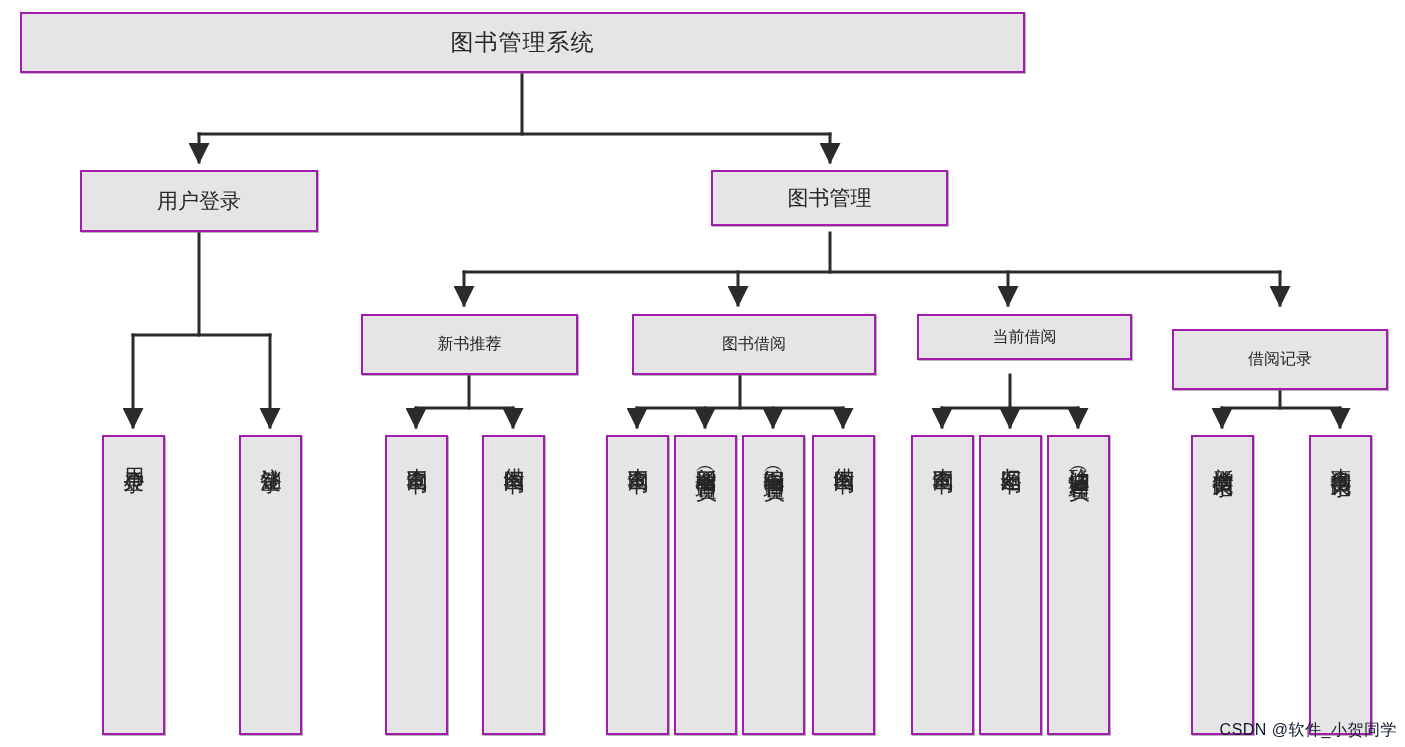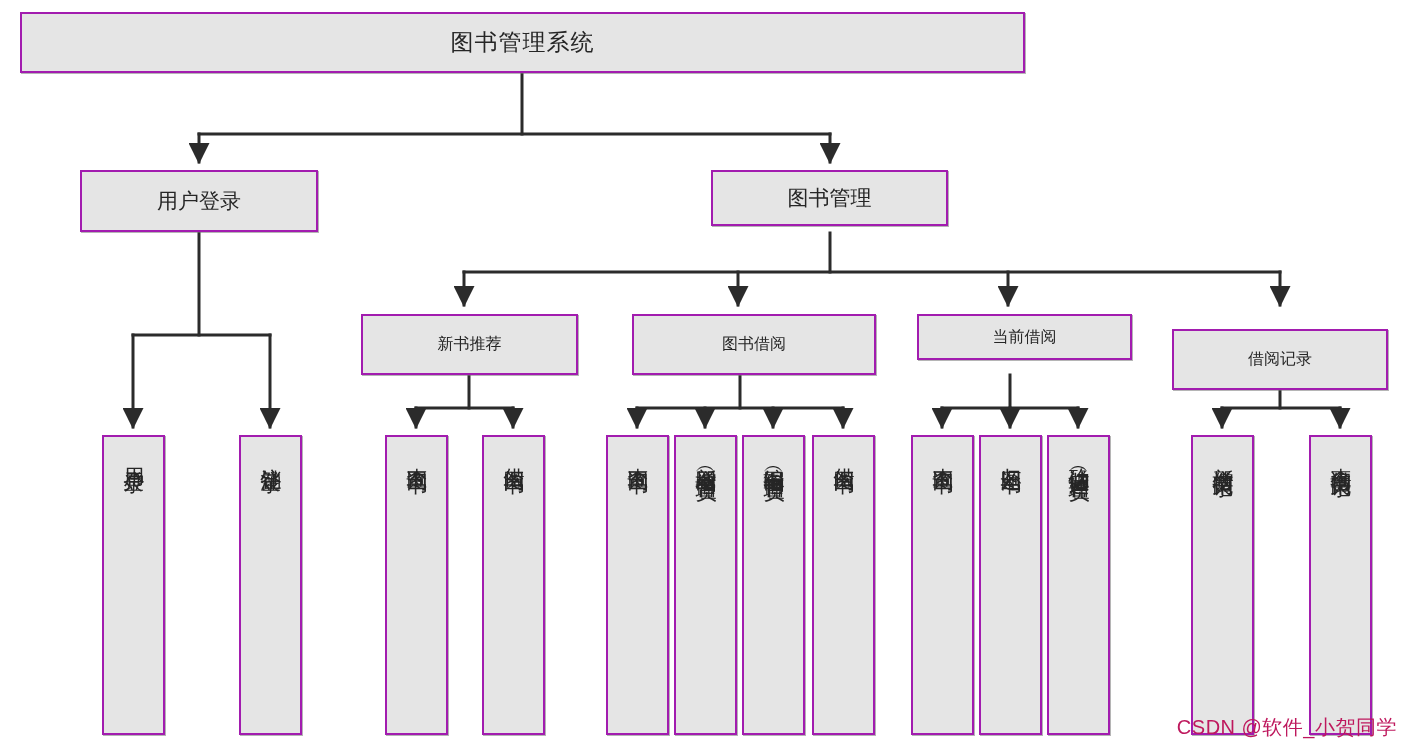--- a/index.html
+++ b/index.html
@@ -64,22 +64,22 @@
     line-height: 1.28;
     letter-spacing: 2px;
     white-space: pre-wrap;
     text-align: start;
   }
   
   #watermark {
     position: absolute;
     right: 8px;
     bottom: 6px;
-    font-size: 20px;
-    color: #be185d;
+    font-size: 16px;
+    color: #0f172a;
     letter-spacing: 0.5px;
     white-space: pre;
     pointer-events: none;
   }
 </style>
 </head>
 <body>
 
 <div id="canvas">
 

